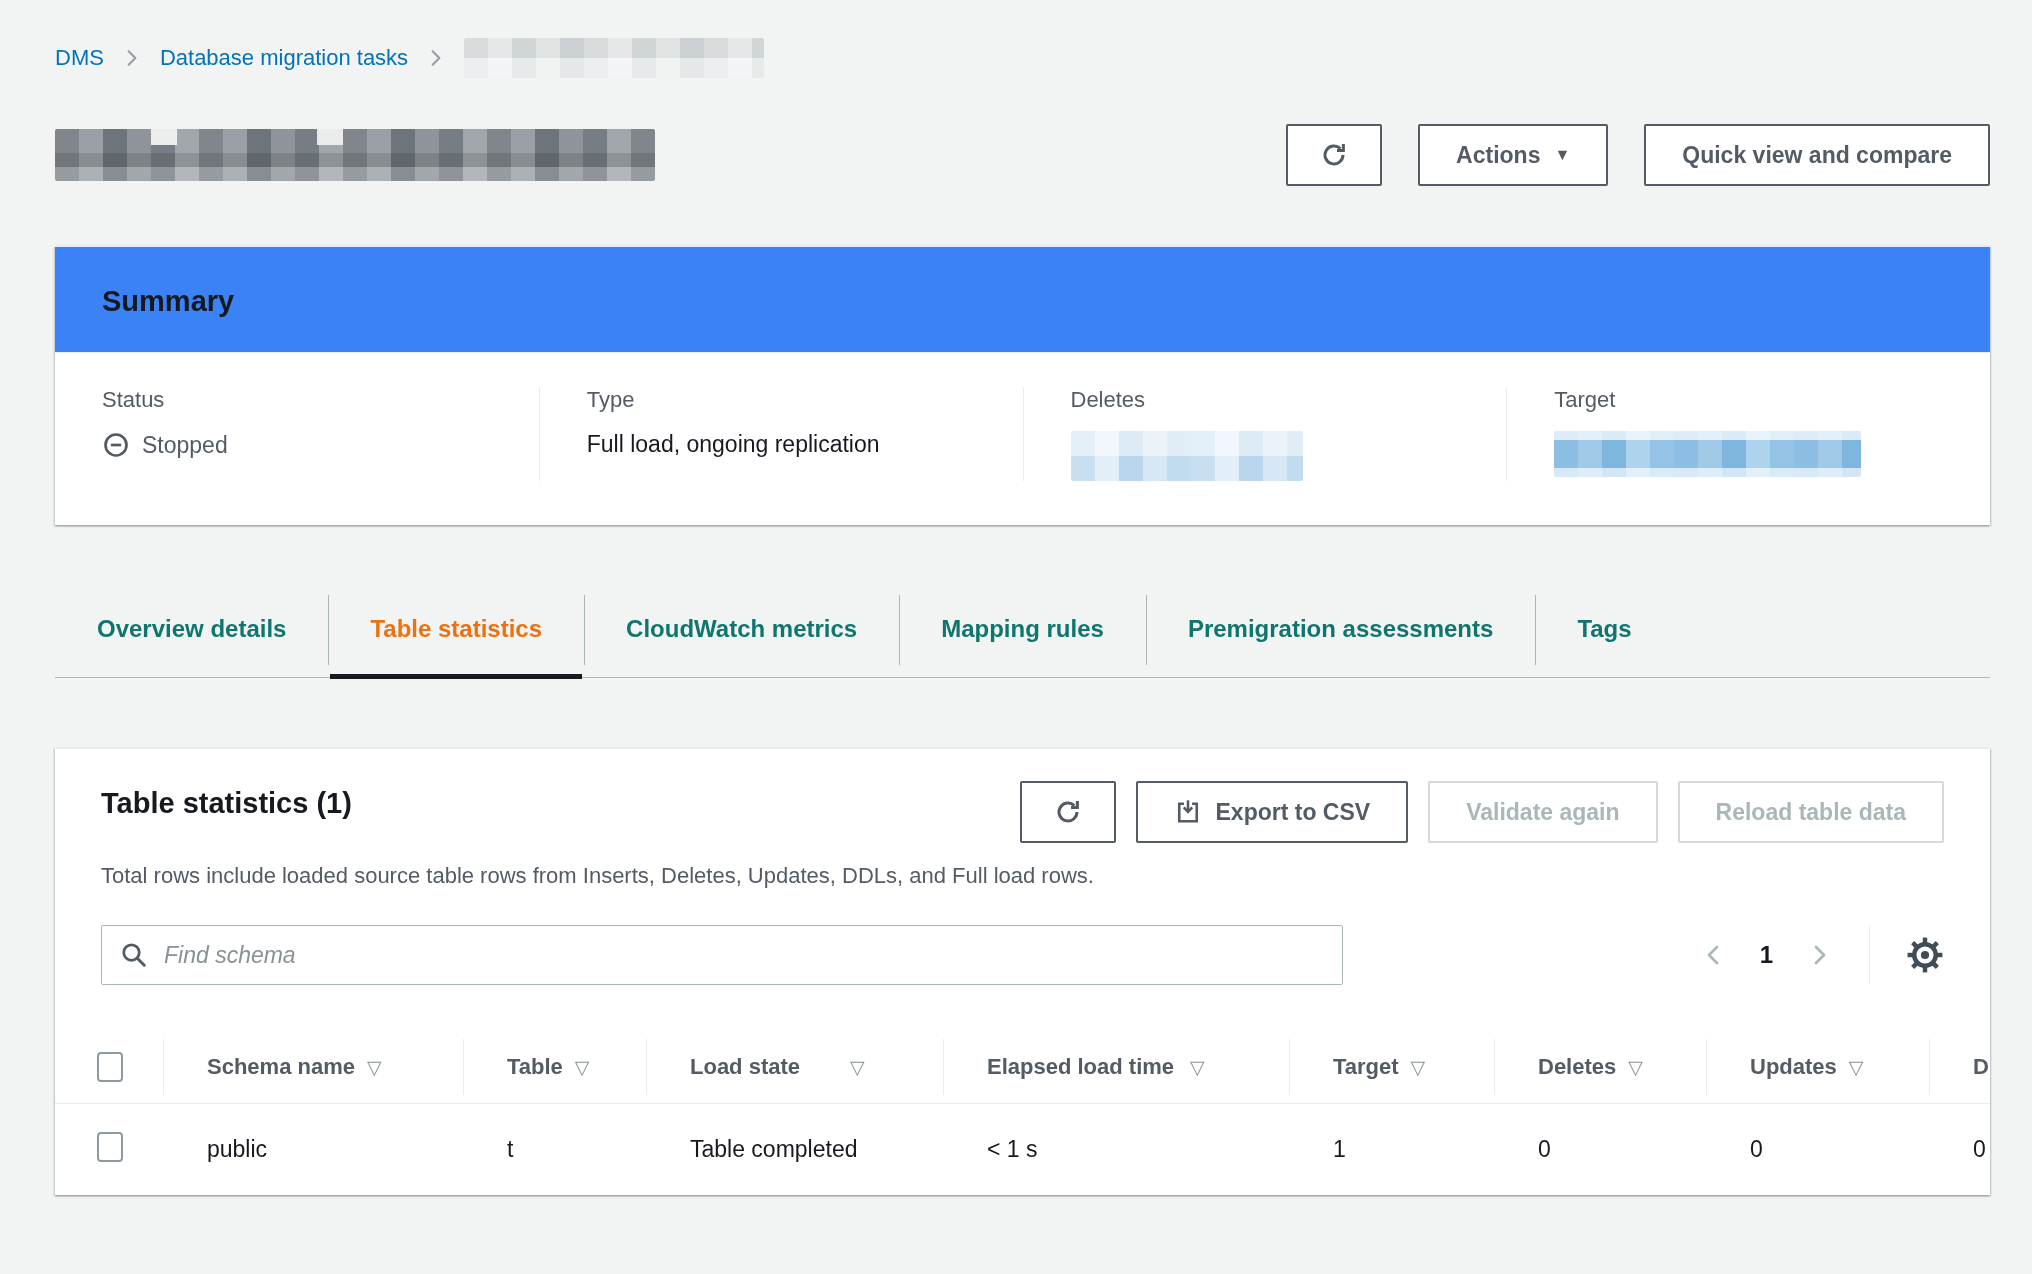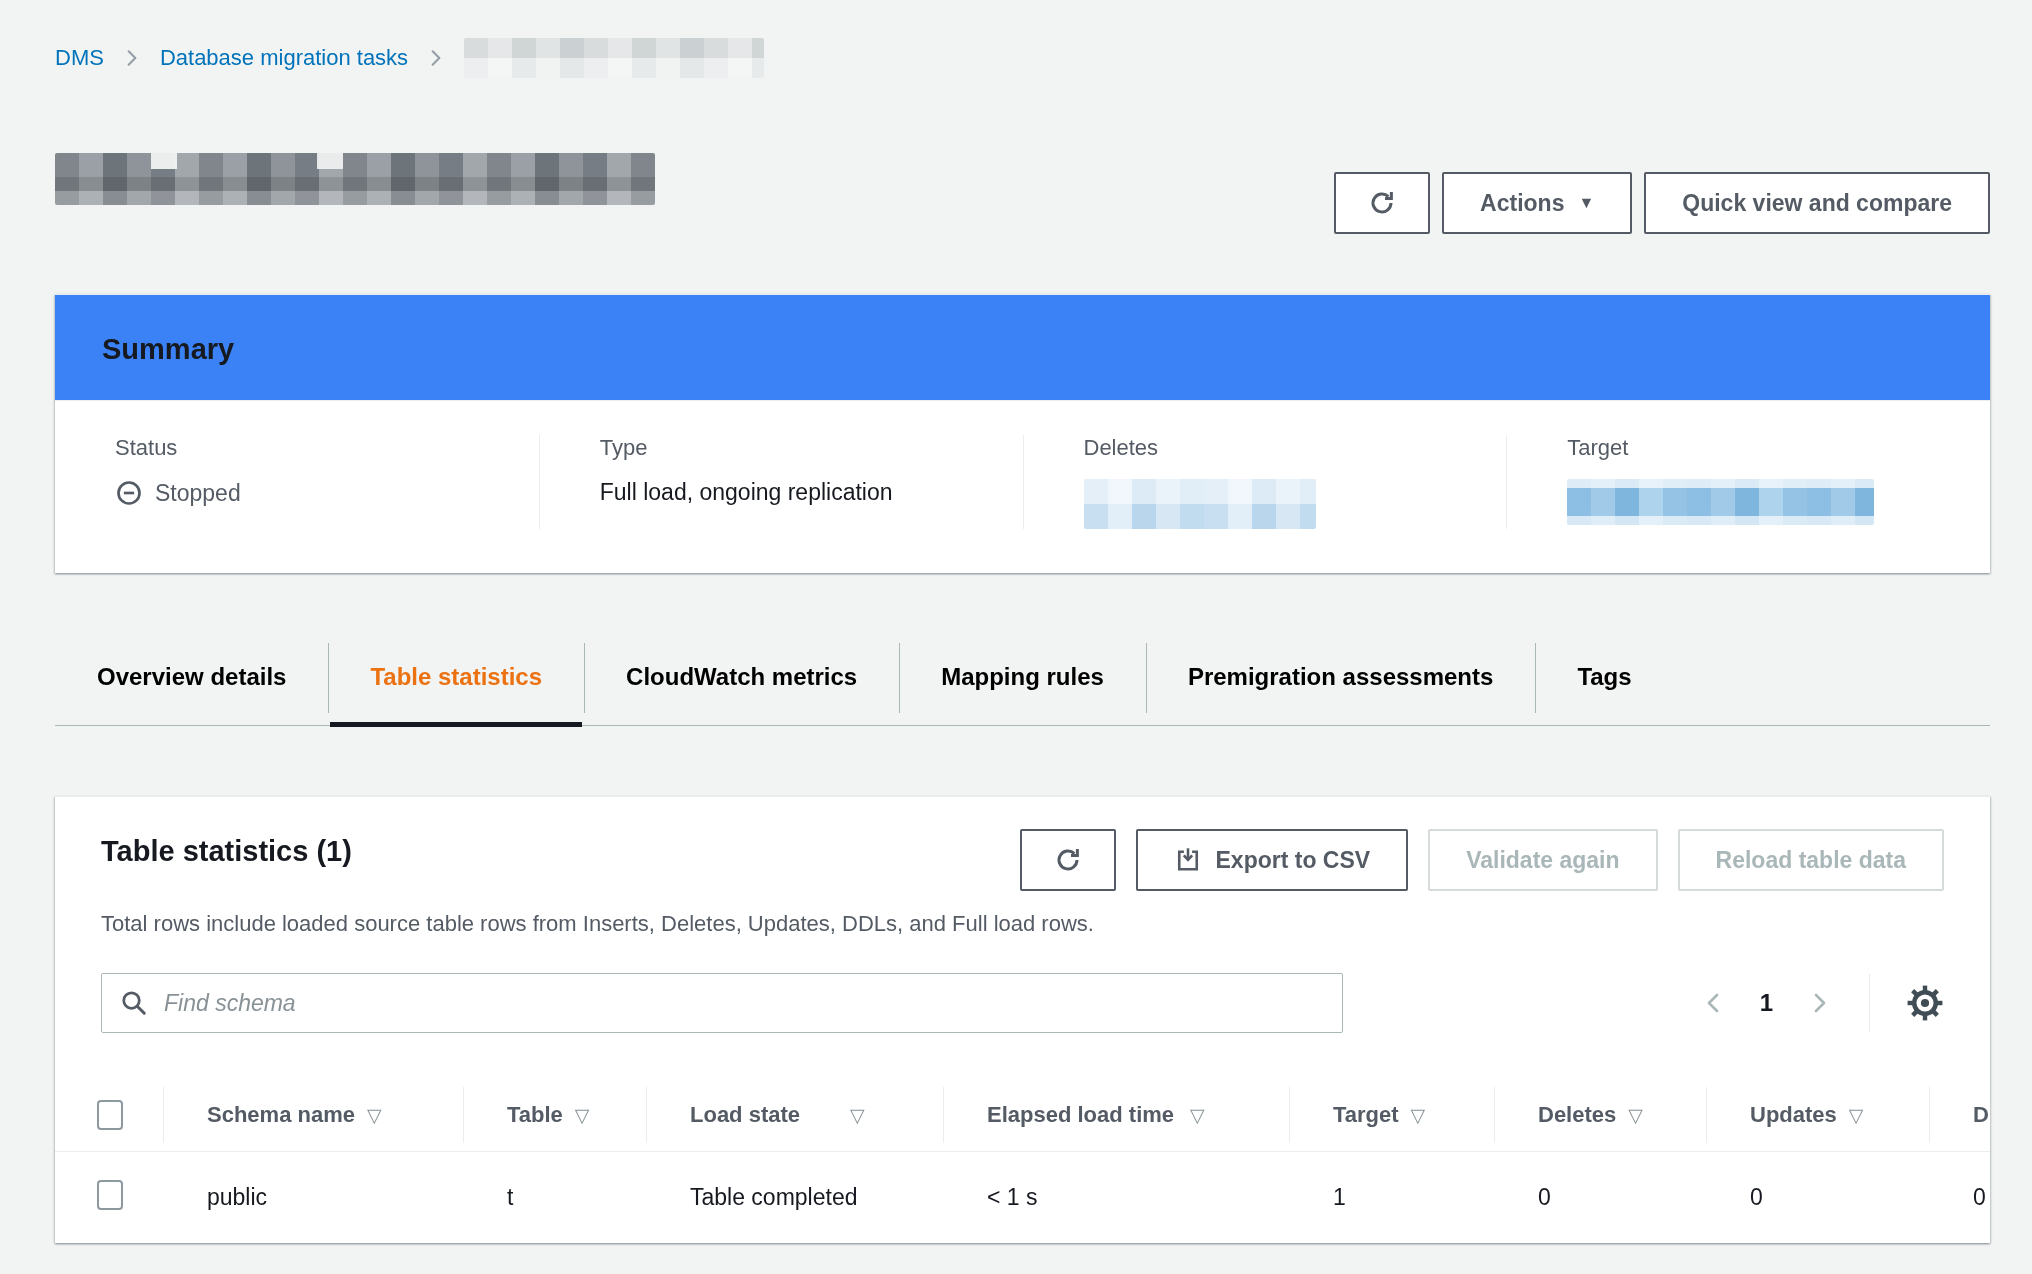--- a/index.html
+++ b/index.html
@@ -6,37 +6,37 @@
   .page { width:2032px; height:1274px; background:#f2f3f3; overflow:hidden; position:relative;
           font-family:"Liberation Sans", sans-serif; color:#16191f; }
 
   
   .breadcrumb { display:flex; align-items:center; gap:18px; padding:38px 42px 0 55px; font-size:22px; }
   .breadcrumb a { color:#0073bb; text-decoration:none; cursor:pointer; }
   .crumb-chev { color:#96a0a6; display:flex; }
 
   
   .title-row { display:flex; align-items:center; justify-content:space-between; margin:46px 42px 0 55px; }
-  .actions-group { display:flex; gap:12px;margin-top:48px; }
+  .actions-group { display:flex; gap:36px; }
   .btn { box-sizing:border-box; display:inline-flex; align-items:center; justify-content:center;
          height:62px; padding:0 36px; background:#fff; border:2px solid #545b64; border-radius:2px;
          color:#545b64; font-weight:700; font-size:23px; font-family:inherit; cursor:pointer; white-space:nowrap; }
   .btn-icon-only { width:96px; padding:0; }
   .btn .caret { font-size:16px; margin-left:14px; }
   .btn .btn-svg { display:flex; margin-right:14px; }
   .btn-disabled { border-color:#d5dbdb; color:#aab7b8; cursor:default; }
 
   
   .card { margin:0 42px 0 55px; background:#fff; border-top:1px solid #eaeded;
           box-shadow:0 1px 2px 0 rgba(0,28,36,.3), 1px 1px 2px 0 rgba(0,28,36,.12), -1px 1px 2px 0 rgba(0,28,36,.12); }
   .summary-card { margin-top:60px; }
   .card-header { background:#3b82f6; border-bottom:1px solid #eaeded; padding:38px 47px 34px; }
   .card-header h2 { margin:0; font-size:29px; font-weight:700; color:#16191f; }
   .summary-body { display:grid; grid-template-columns:1fr 1fr 1fr 1fr; padding:34px 0 44px; }
-  .summary-col { padding-left:60px; }
+  .summary-col { padding-left:47px; }
   .summary-col + .summary-col { border-left:1px solid #eaeded; }
   .field-label { color:#545b64; font-size:22px; margin-bottom:18px; }
   .field-value { font-size:23px; display:flex; align-items:center; gap:12px; }
   .status-stopped { color:#545b64; }
 
   
   .mosaic { border-radius:2px; }
   .m-crumb { width:300px; height:40px; background-image:
       repeating-linear-gradient(0deg, rgba(255,255,255,.4) 0 20px, rgba(0,0,0,.03) 20px 40px),
       repeating-linear-gradient(90deg,#dfe3e4 0 24px,#eceeef 24px 48px,#d7dcdd 48px 72px,#e8ebeb 72px 96px,#d2d8d9 96px 120px); }
@@ -47,21 +47,21 @@
       background-size:auto 16px, auto 100%, auto 100%; background-repeat:repeat-x, repeat, repeat; }
   .m-source { width:232px; height:50px; background-image:
       linear-gradient(180deg, rgba(255,255,255,.5) 0 25px, rgba(255,255,255,0) 25px),
       repeating-linear-gradient(90deg,#c8dff1 0 24px,#e2eef8 24px 48px,#b9d6ec 48px 72px,#d7e7f4 72px 96px,#c2dcef 96px 120px); }
   .m-target { width:307px; height:46px; background-image:
       linear-gradient(180deg, rgba(255,255,255,.75) 0 9px, rgba(255,255,255,.12) 9px 37px, rgba(255,255,255,.7) 37px 46px),
       repeating-linear-gradient(90deg,#7db5df 0 24px,#94c3e6 24px 48px,#6dacda 48px 72px,#a3cdea 72px 96px,#85bbe2 96px 120px); }
 
   
   .tabs { display:flex; margin:64px 42px 0 55px; border-bottom:1px solid #aab7b8; }
-  .tab { position:relative; padding:26px 42px 34px; font-size:24px; font-weight:700; color:#000000; cursor:pointer; white-space:nowrap; }
+  .tab { position:relative; padding:26px 42px 34px; font-size:24px; font-weight:700; color:#0f766e; cursor:pointer; white-space:nowrap; }
   .tab + .tab::before { content:""; position:absolute; left:0; top:6px; bottom:12px; width:1px; background:#aab7b8; }
   .tab.active { color:#ec7211; }
   .tab.active::after { content:""; position:absolute; left:2px; right:2px; bottom:-2px; height:5px; background:#16191f; }
 
   
   .stats-card { margin-top:70px; overflow:hidden; padding-top:32px; }
   .stats-head { display:flex; align-items:flex-start; justify-content:space-between; padding:0 46px; }
   .stats-head h2 { margin:6px 0 0; font-size:29px; font-weight:700; }
   .toolbar { display:flex; gap:20px; }
   .stats-desc { color:#545b64; font-size:22px; margin:20px 46px 0; }

